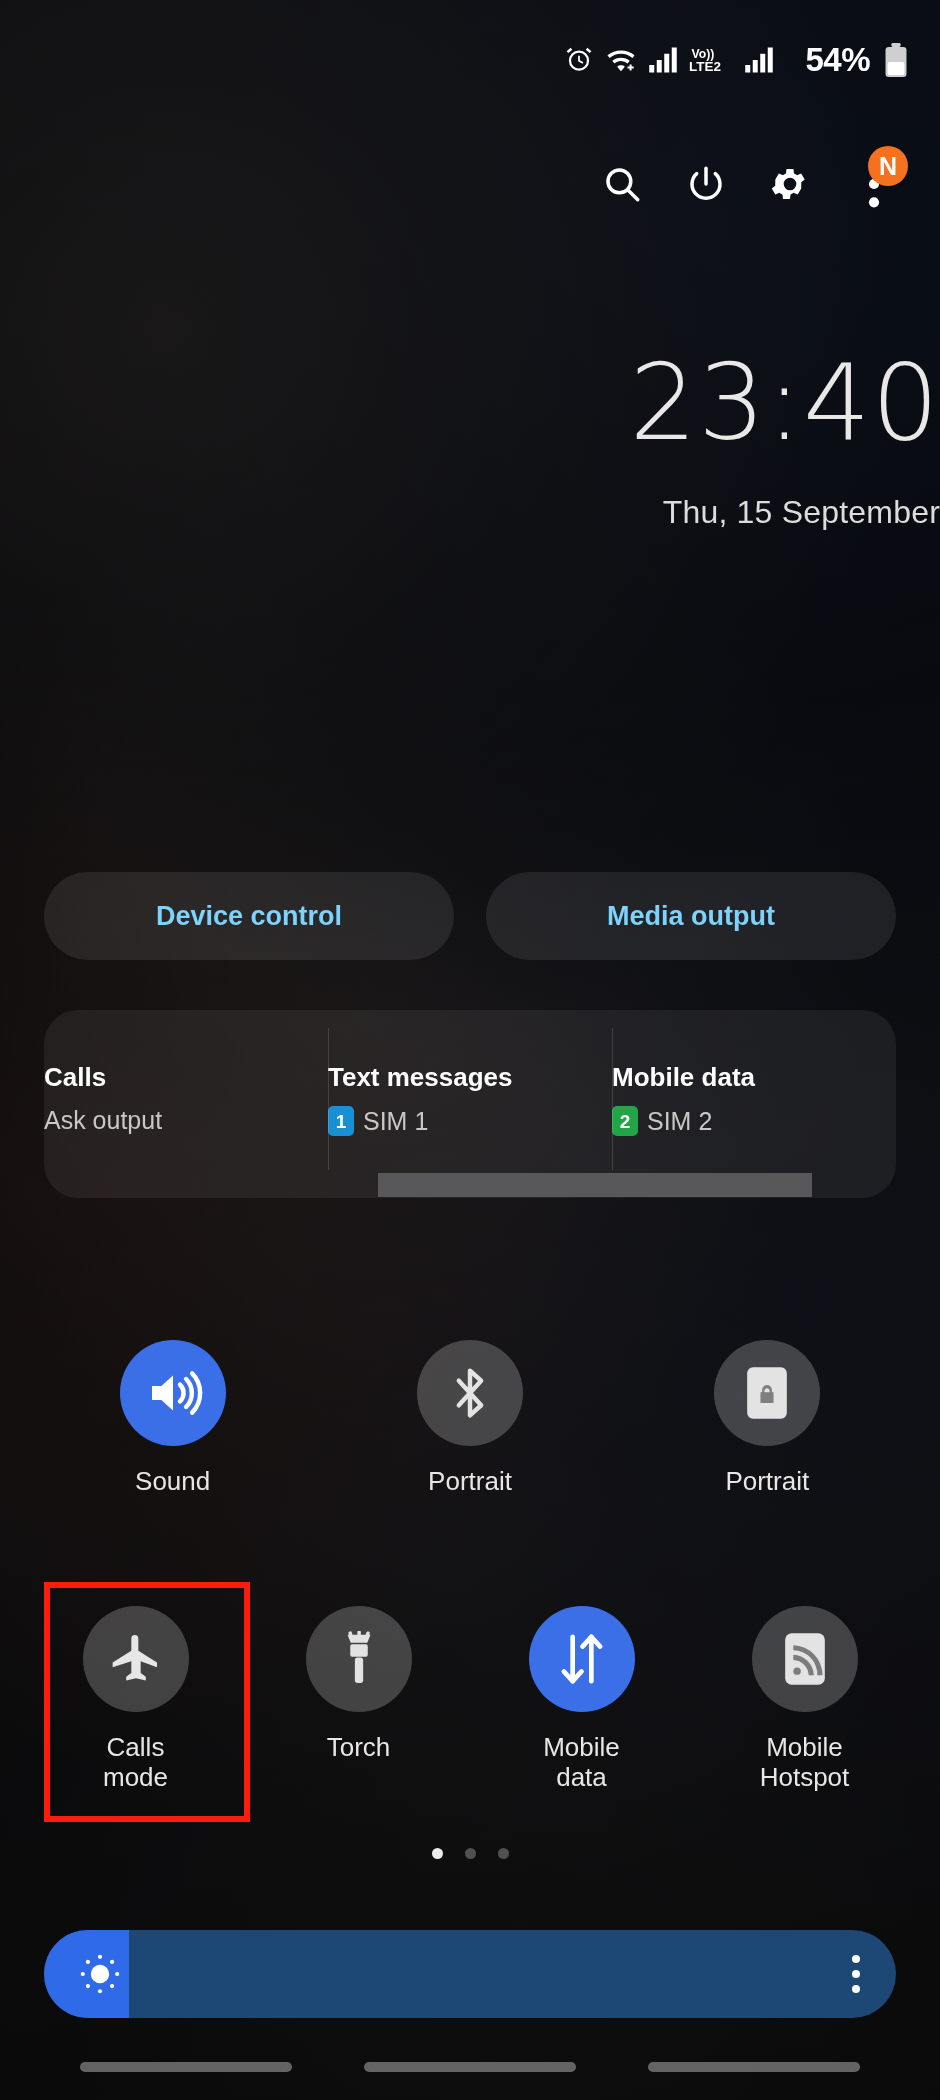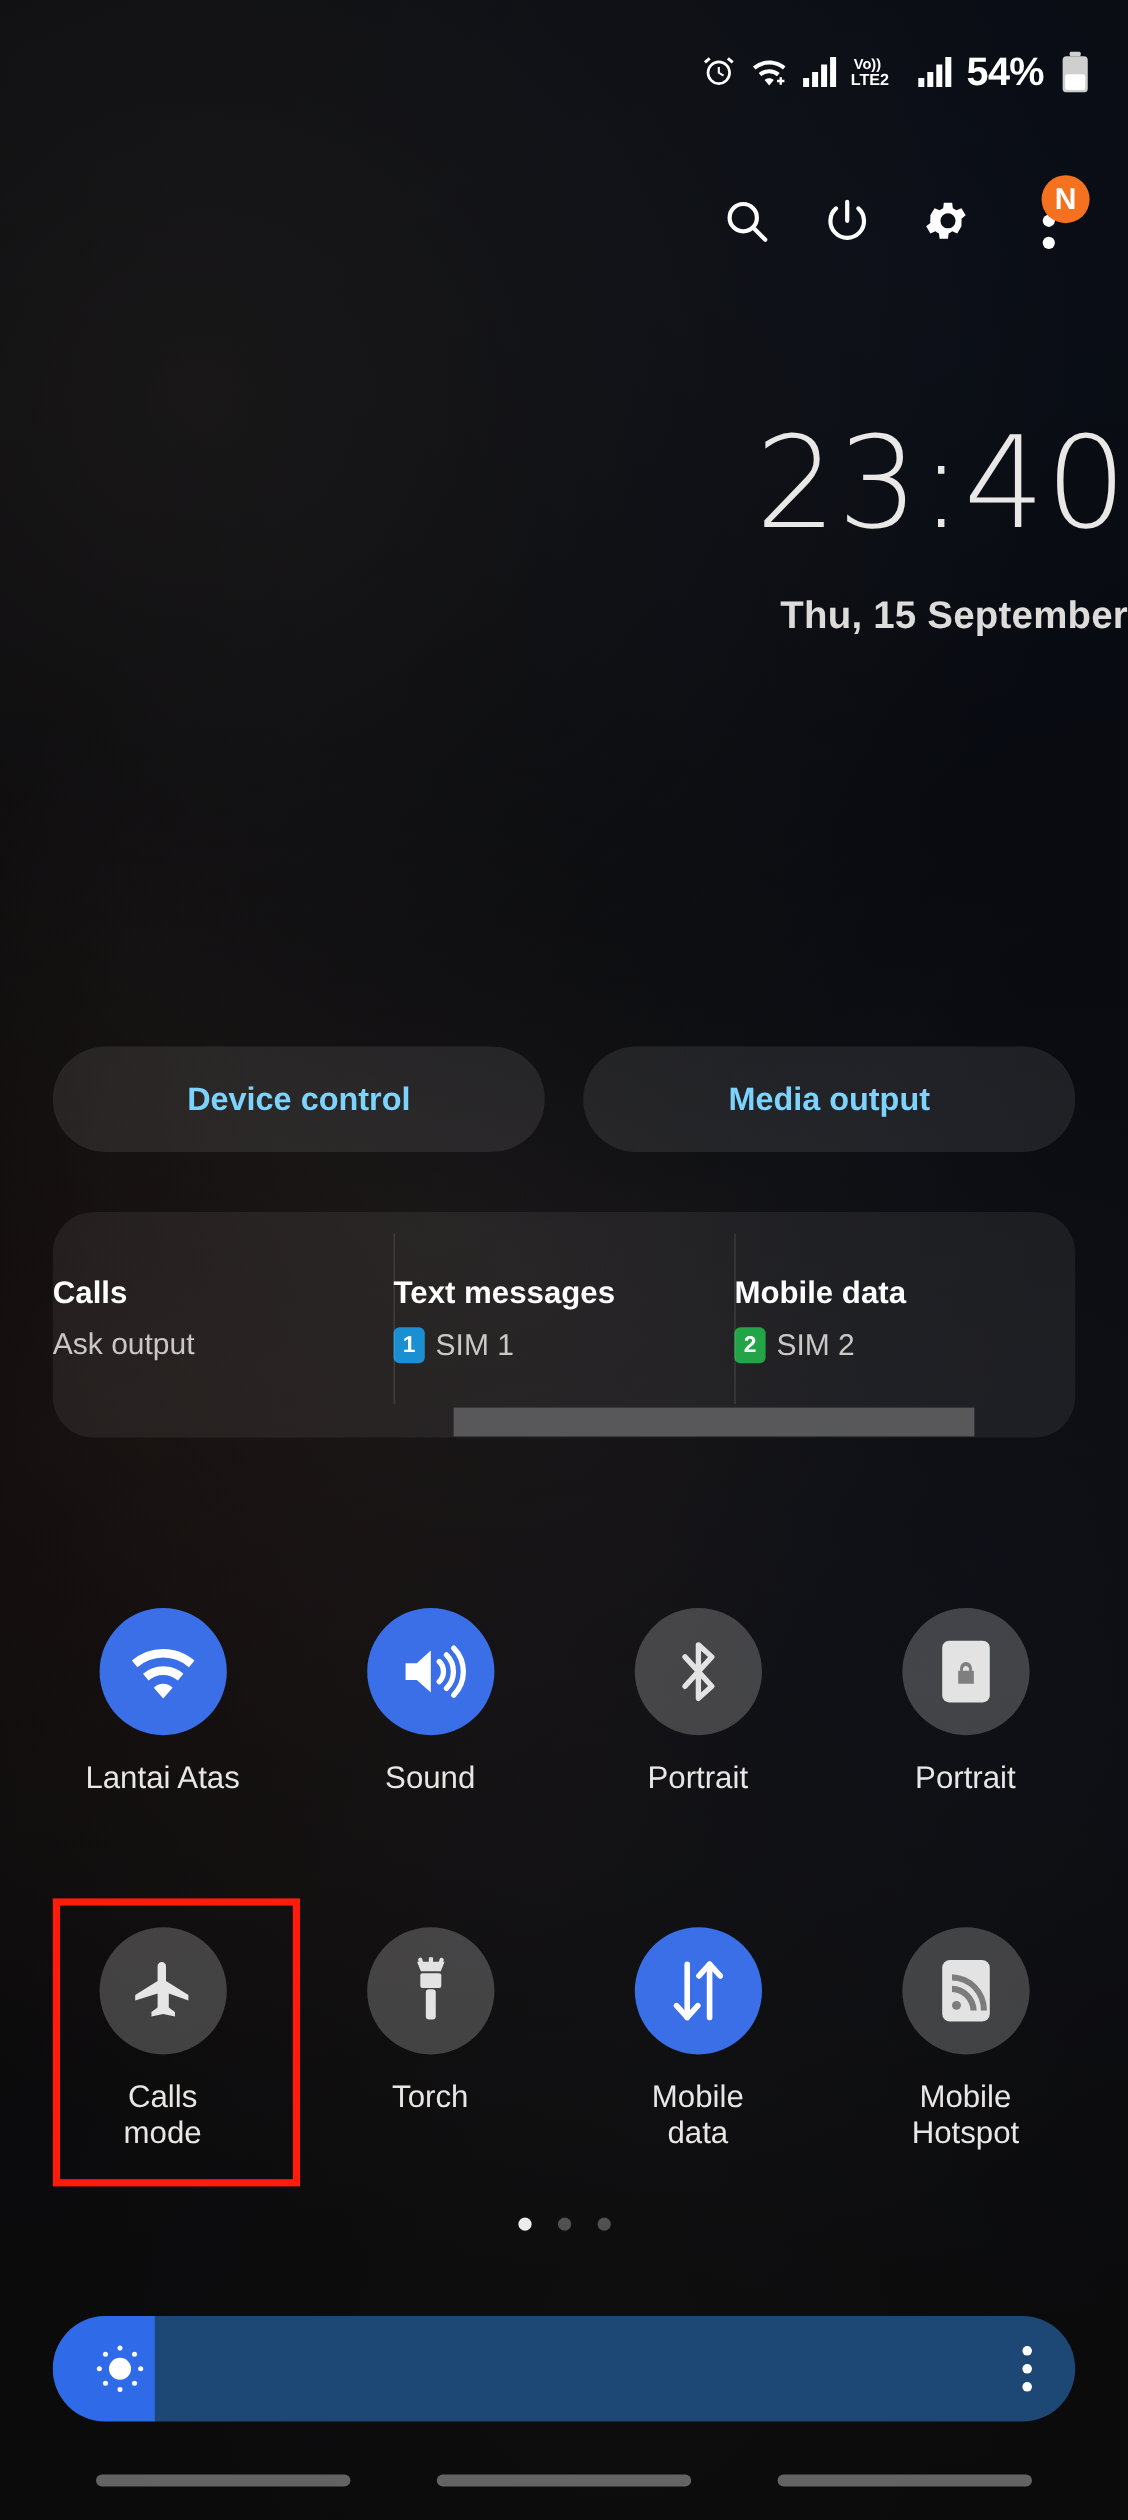--- a/index.html
+++ b/index.html
@@ -56,21 +56,21 @@
     display: flex;
     align-items: center;
     gap: 11px;
   }
   .status-icons svg { display: block; }
   .batt-text {
     color: #ffffff;
     font-size: 33px;
     font-weight: 700;
     letter-spacing: -0.5px;
-    margin-left: 0;
+    margin-left: 20px;
     margin-right: 3px;
   }
 
   
   .header-icons {
     position: absolute;
     top: 148px;
     right: 24px;
     display: flex;
     align-items: center;
@@ -114,21 +114,21 @@
     color: #e9e8e6;
     font-size: 106px;
     font-weight: 300;
     letter-spacing: 1px;
     line-height: 1;
     font-family: "DejaVu Sans", sans-serif;
   }
   .clock-date {
     color: #dddcda;
     font-size: 32px;
-    font-weight: 700;
+    font-weight: 400;
     margin-top: 38px;
     letter-spacing: 0.2px;
   }
 
   
   .pill-row {
     position: absolute;
     top: 872px;
     left: 44px;
     right: 44px;
@@ -486,32 +486,20 @@
       </div>
     </div>
 
   </div>
   <div class="redact"></div>
 
   <div class="toggle-grid">
 
     <div class="toggle-row">
 
-      <div class="toggle-cell">
-        <div class="toggle-circle on">
-          <span>
-            <svg width="60" height="56" viewBox="0 0 26 22" fill="#ffffff">
-              <path d="M13 2.8c4.3 0 8.3 1.6 11.3 4.2l-2 2.4A14.6 14.6 0 0 0 13 5.9 14.6 14.6 0 0 0 3.7 9.4l-2-2.4A17.3 17.3 0 0 1 13 2.8z"></path>
-              <path d="M13 9.1c2.8 0 5.3 1 7.3 2.7l-2 2.4A8.2 8.2 0 0 0 13 12.2c-2 0-3.8.7-5.3 2l-2-2.4A11.3 11.3 0 0 1 13 9.1z"></path>
-              <path d="M13 15.4c1.3 0 2.5.5 3.4 1.4l-3.4 3.9-3.4-3.9c.9-.9 2.1-1.4 3.4-1.4z"></path>
-            </svg>
-          </span>
-        </div>
-        <div class="toggle-label">Lantai Atas</div>
-      </div>
 
       <div class="toggle-cell">
         <div class="toggle-circle on">
           <span>
             <svg width="60" height="56" viewBox="0 0 24 24" fill="#ffffff">
               <path d="M3 9v6h4l5 4.5V4.5L7 9z"></path>
               <path d="M15 8.4a5 5 0 0 1 0 7.2" fill="none" stroke="#ffffff" stroke-width="1.9" stroke-linecap="round"></path>
               <path d="M17.6 6a8.5 8.5 0 0 1 0 12" fill="none" stroke="#ffffff" stroke-width="1.9" stroke-linecap="round"></path>
               <path d="M20.2 3.6a12 12 0 0 1 0 16.8" fill="none" stroke="#ffffff" stroke-width="1.9" stroke-linecap="round"></path>
             </svg>

